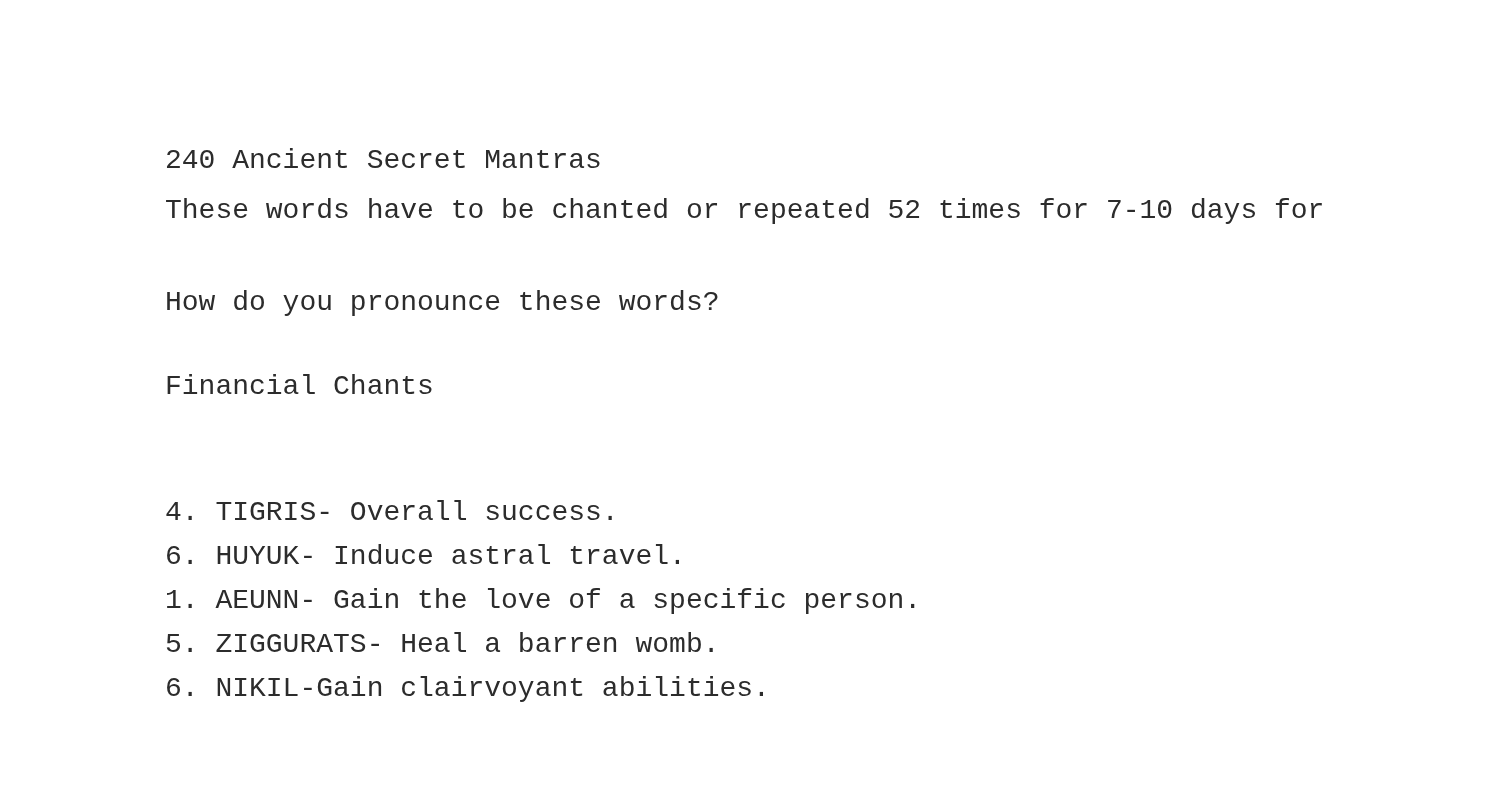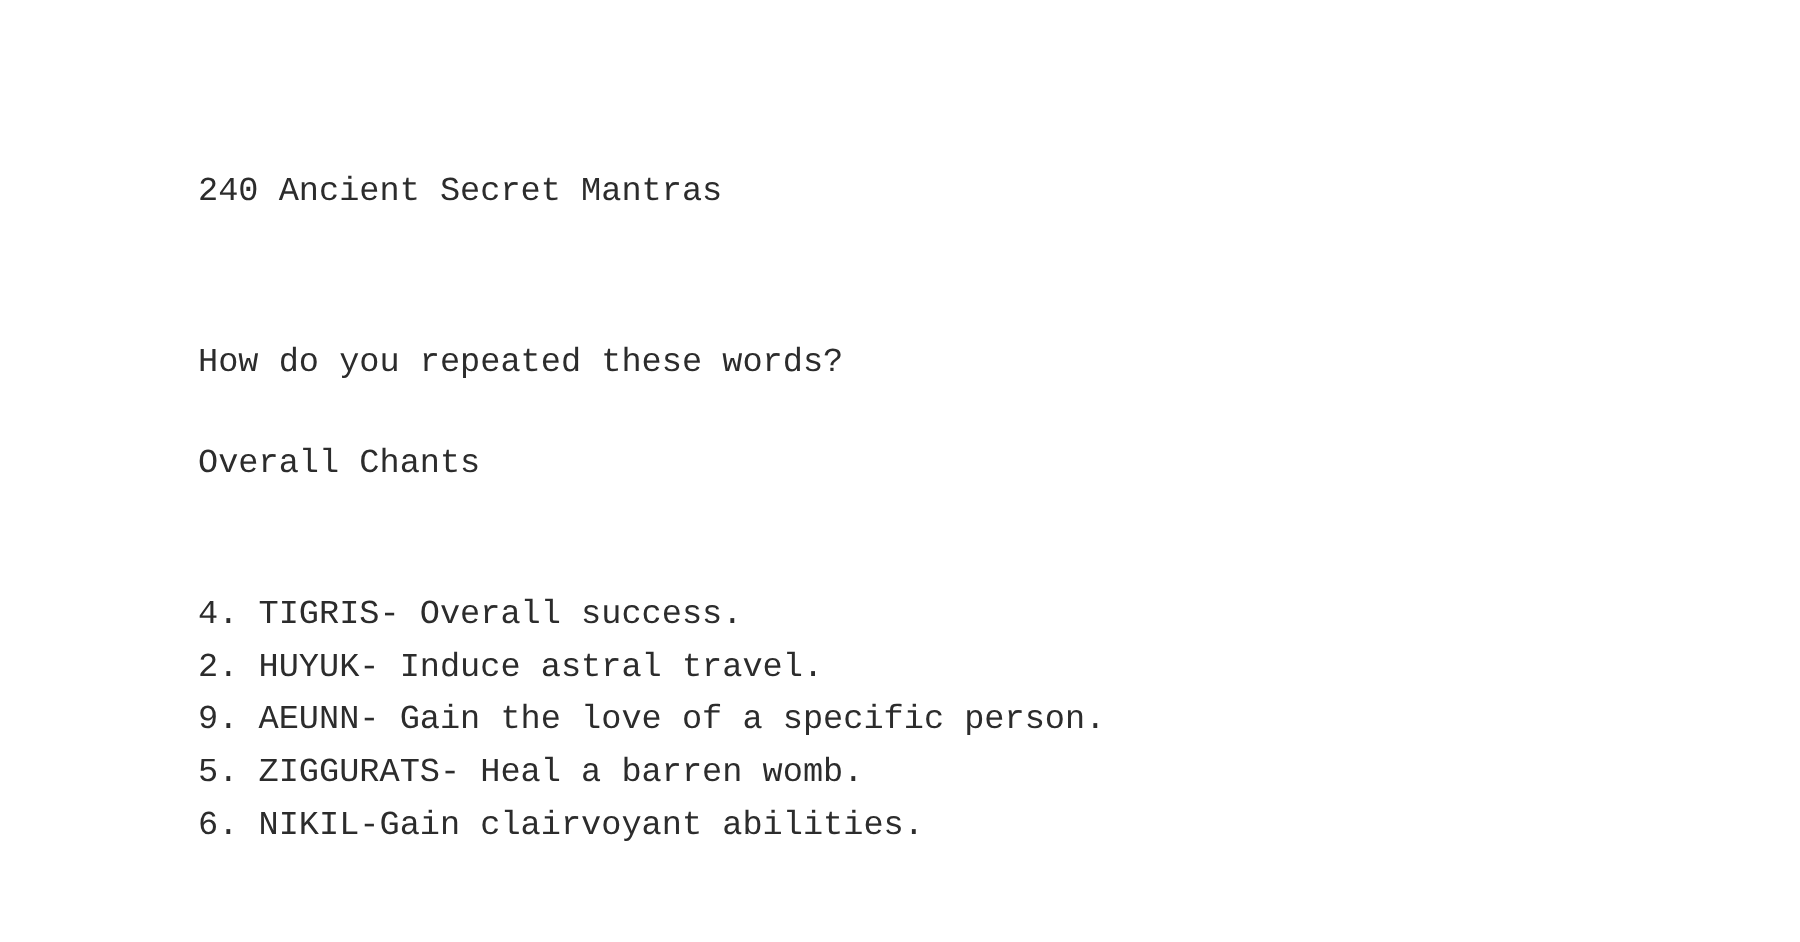--- a/index.html
+++ b/index.html
@@ -46,36 +46,36 @@
 </head>
 <body>
 
 <div class="content">
 
   <div class="title">
     <span>240 Ancient Secret Mantras</span>
   </div>
 
   <div class="description">
-    <br>
+    <span>These words have to be chanted or repeated 52 times for 7-10 days for</span><br>
   </div>
 
   <div class="blank-line"></div>
 
   <div class="section-label">
-    <span>How do you repeated these words?</span>
+    <span>How do you pronounce these words?</span>
   </div>
 
   <div class="section-label">
-    <span>Overall Chants</span>
+    <span>Financial Chants</span>
   </div>
 
   <div class="blank-line"></div>
 
   <div id="mantras-list">
       <div class="list-item">4. TIGRIS- Overall success.</div>
-      <div class="list-item">2. HUYUK- Induce astral travel.</div>
-      <div class="list-item">9. AEUNN- Gain the love of a specific person.</div>
+      <div class="list-item">6. HUYUK- Induce astral travel.</div>
+      <div class="list-item">1. AEUNN- Gain the love of a specific person.</div>
       <div class="list-item">5. ZIGGURATS- Heal a barren womb.</div>
       <div class="list-item">6. NIKIL-Gain clairvoyant abilities.</div>
     </div>
 
 </div>
 
 </body></html>

